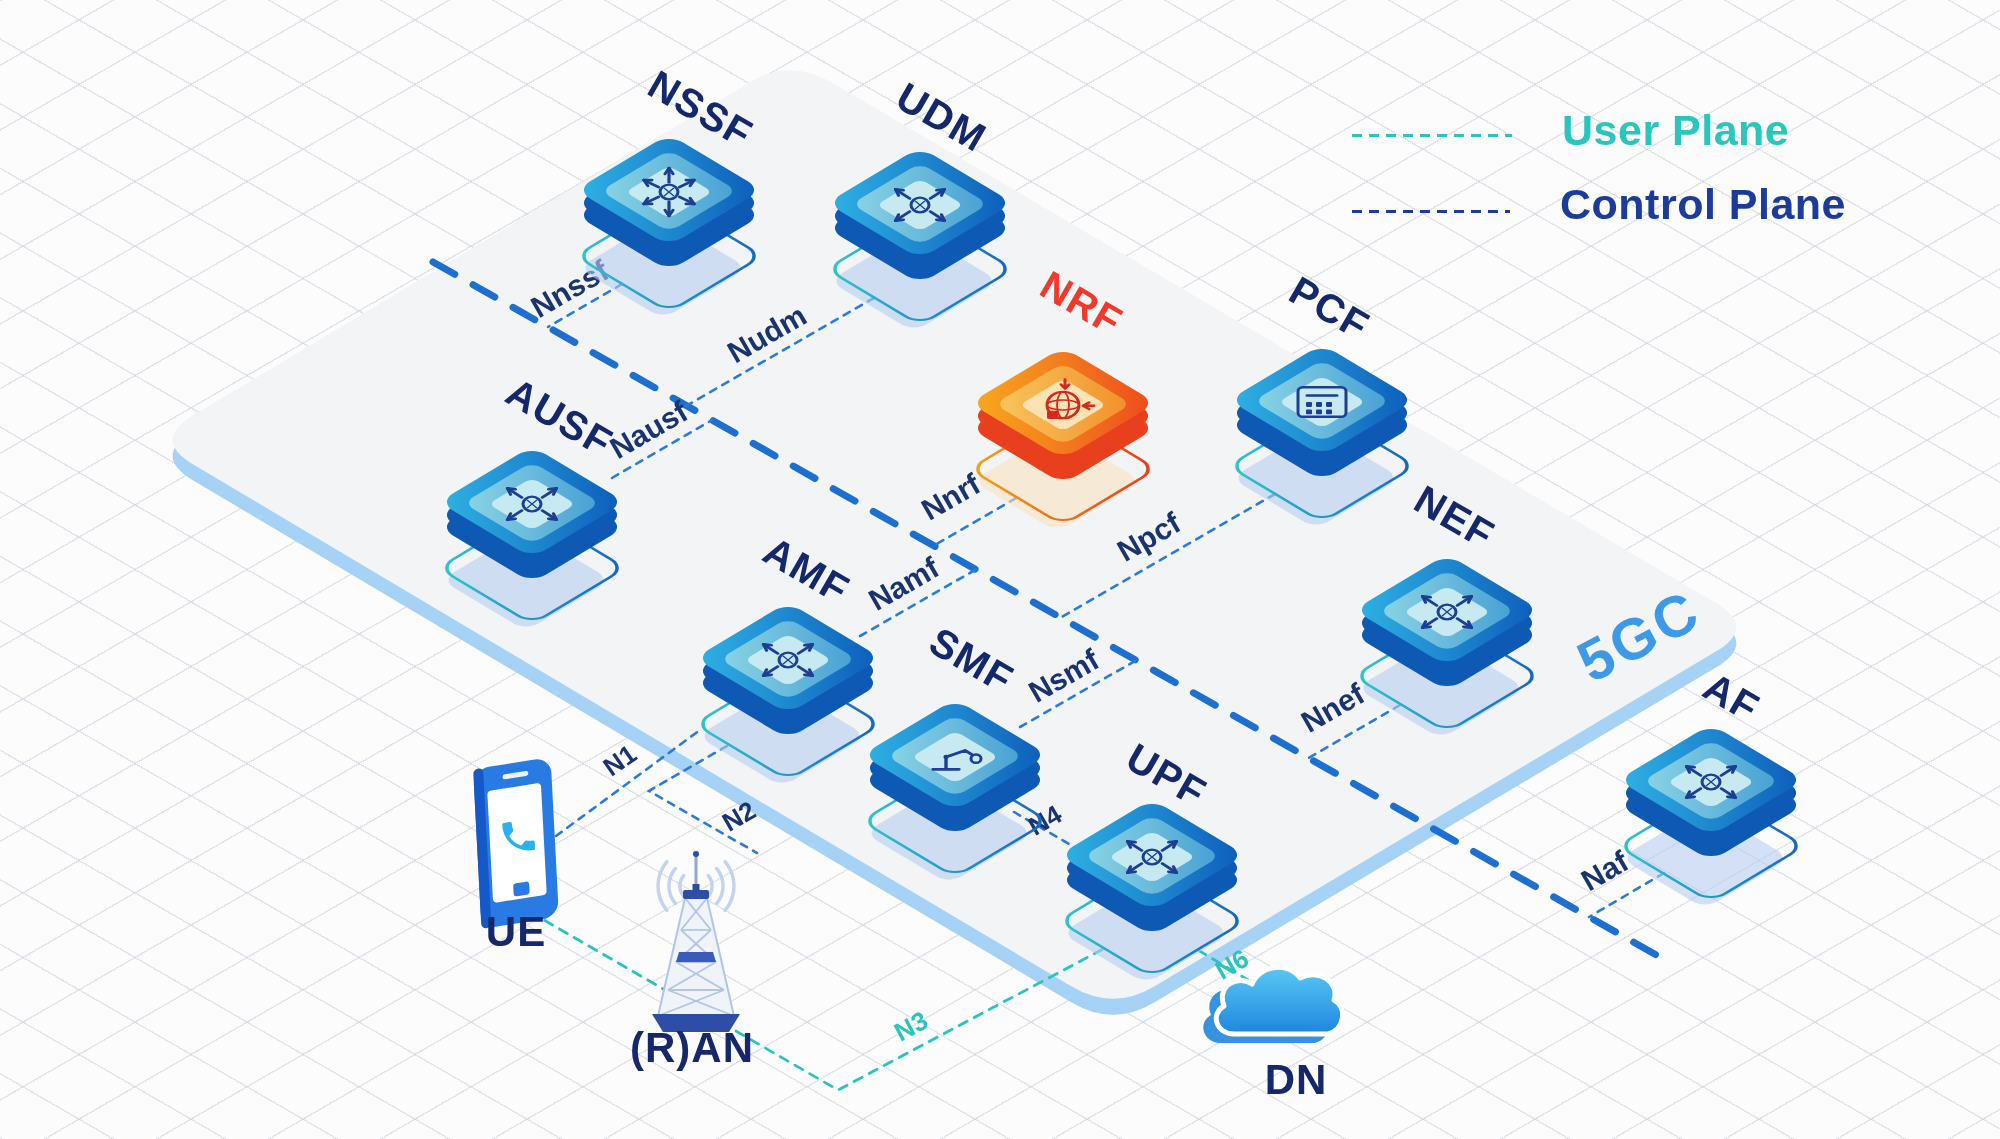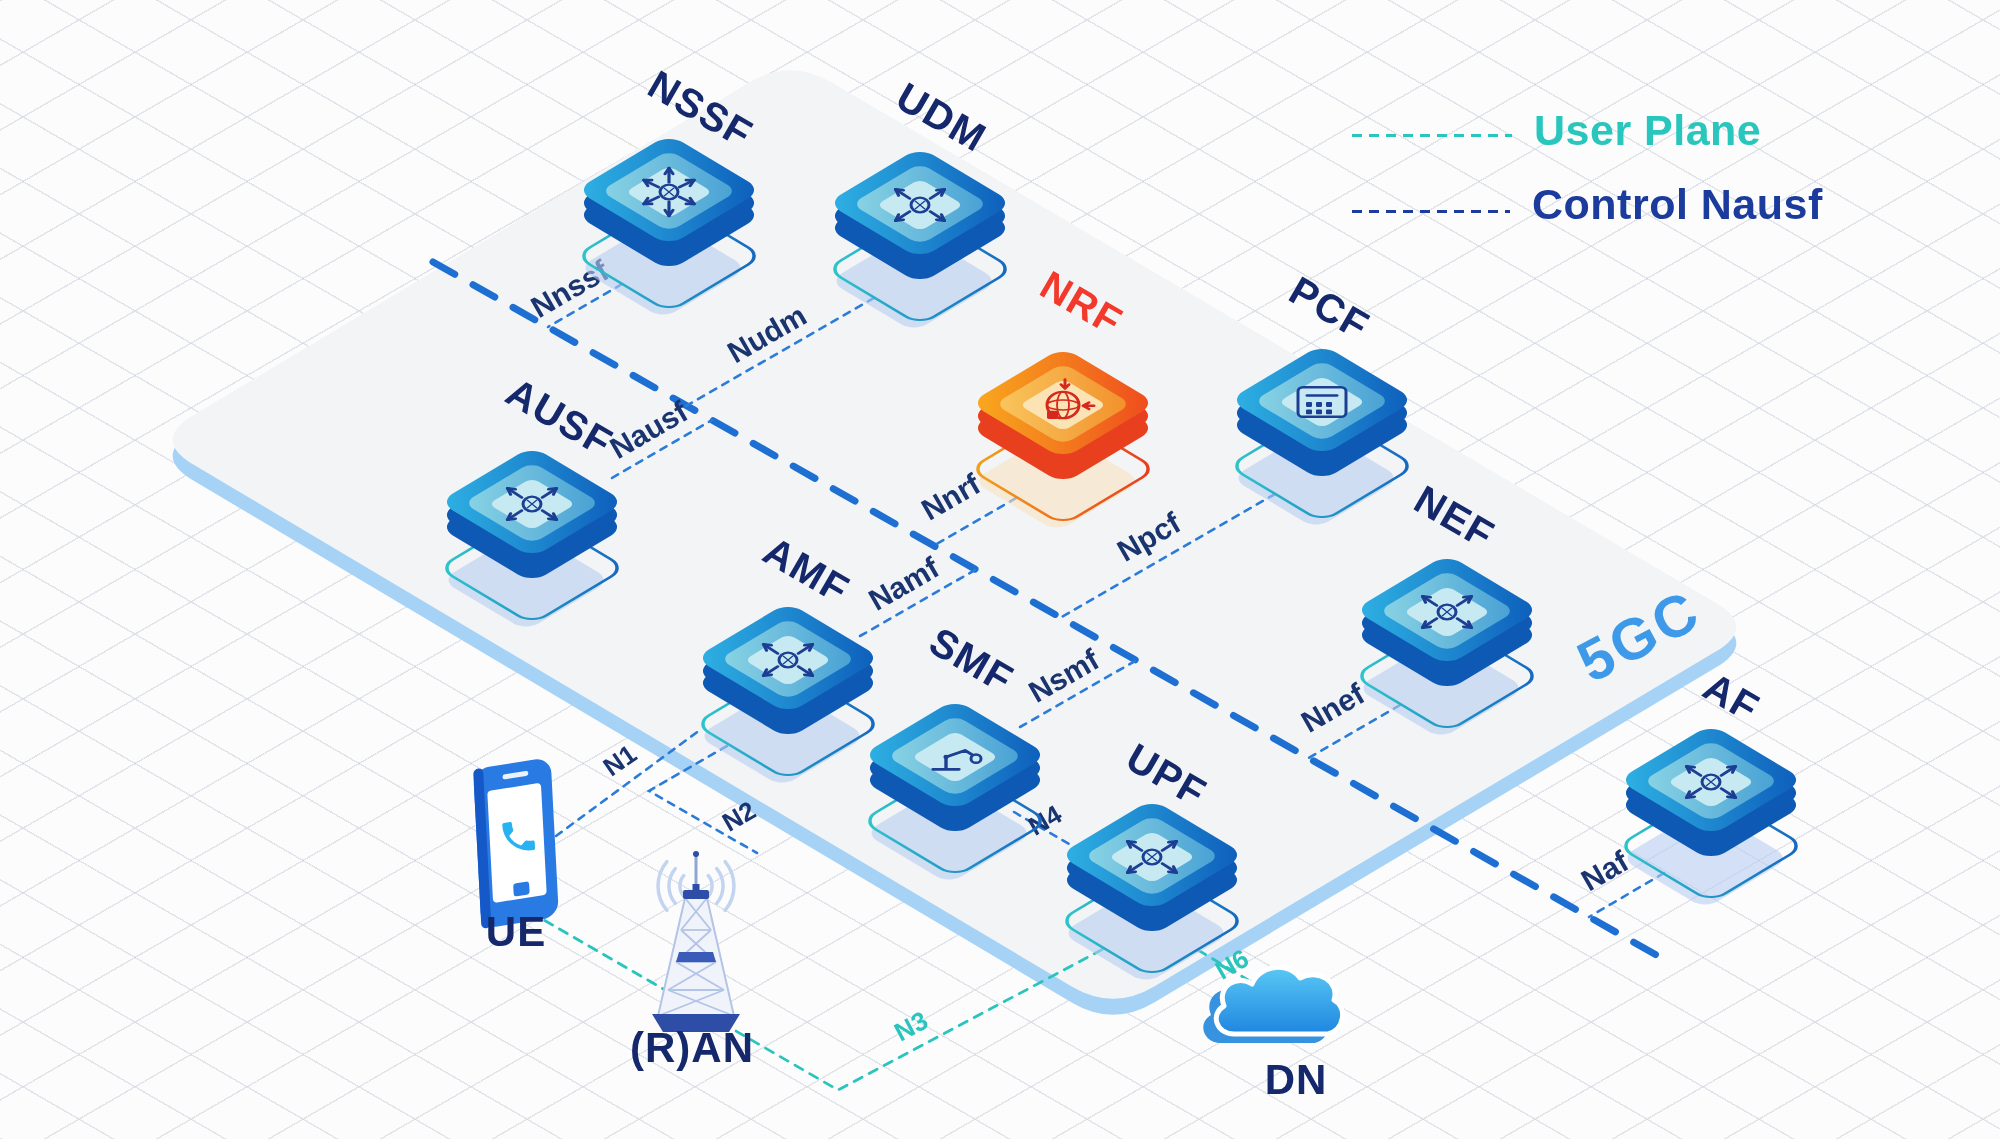--- a/index.html
+++ b/index.html
@@ -11,21 +11,21 @@
       repeating-linear-gradient(150deg, rgba(203,210,220,.55) 0 1.4px, transparent 1.4px 56px),
       #FCFCFD;
   }
   .stage svg{position:absolute;inset:0;}
   .legend{position:absolute;left:0;top:0;width:100%;height:100%;pointer-events:none;}
   .lg-line{position:absolute;height:3px;}
   .lg-line.user{left:1352px;top:134px;width:160px;
     background:repeating-linear-gradient(90deg,var(--up) 0 10px,transparent 10px 17px);}
   .lg-line.control{left:1352px;top:210px;width:158px;
     background:repeating-linear-gradient(90deg,var(--cp) 0 10px,transparent 10px 17px);}
-  .lg-label{position:absolute;font-size:43px;font-weight:700;letter-spacing:.5px;white-space:nowrap;}
+  .lg-label{position:absolute;font-size:43px;font-weight:700;letter-spacing:.5px;white-space:nowrap;margin-left:28px;}
   .lg-label.user{left:1534px;top:106px;color:var(--up);}
   .lg-label.control{left:1532px;top:180px;color:var(--cp);}
   text{font-family:"Liberation Sans",sans-serif;}
 </style>
 </head>
 <body>
 
 <div class="stage">
   <svg id="scene" width="2000" height="1139" viewBox="0 0 2000 1139">
       <defs>
@@ -384,15 +384,15 @@
             <path d="M -50 22 C -68 22 -74 2 -60 -6 C -68 -26 -46 -38 -32 -28 C -24 -48 6 -50 16 -34 C 34 -44 56 -30 50 -12 C 64 -4 60 18 44 22 Z" fill="url(#gcloud)" stroke="#FFFFFF" stroke-width="5" stroke-linejoin="round"></path>
           </g>
           <text x="1296" y="1094" text-anchor="middle" fill="#14286B" font-size="42" font-weight="700" letter-spacing="1">DN</text>
         </g>
       </g>
     </svg>
   <div class="legend">
     <span class="lg-line user"></span>
     <span class="lg-label user">User Plane</span>
     <span class="lg-line control"></span>
-    <span class="lg-label control">Control Nausf</span>
+    <span class="lg-label control">Control Plane</span>
   </div>
 </div>
 
 </body></html>

